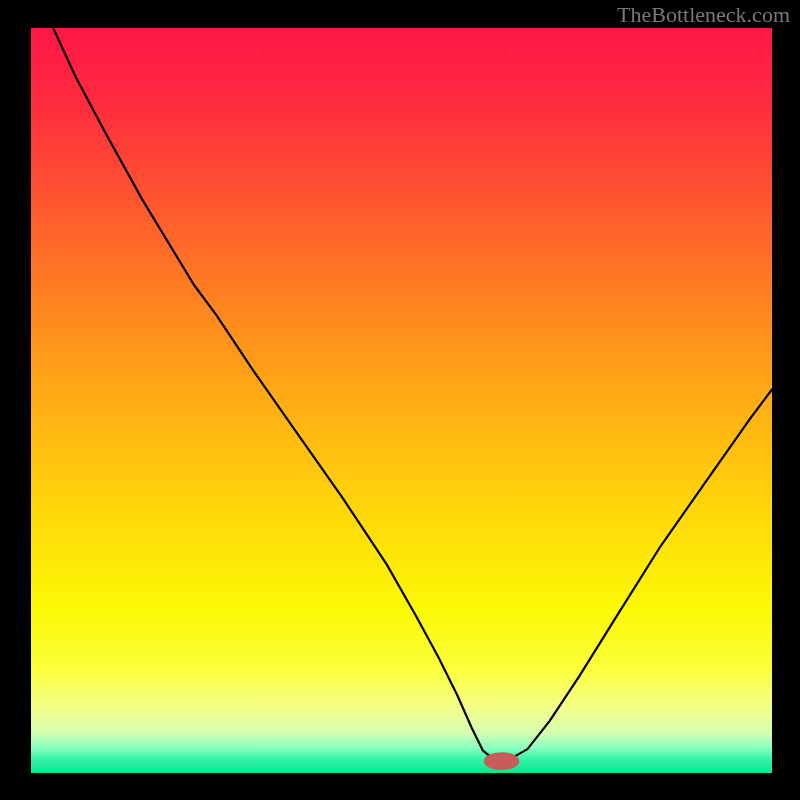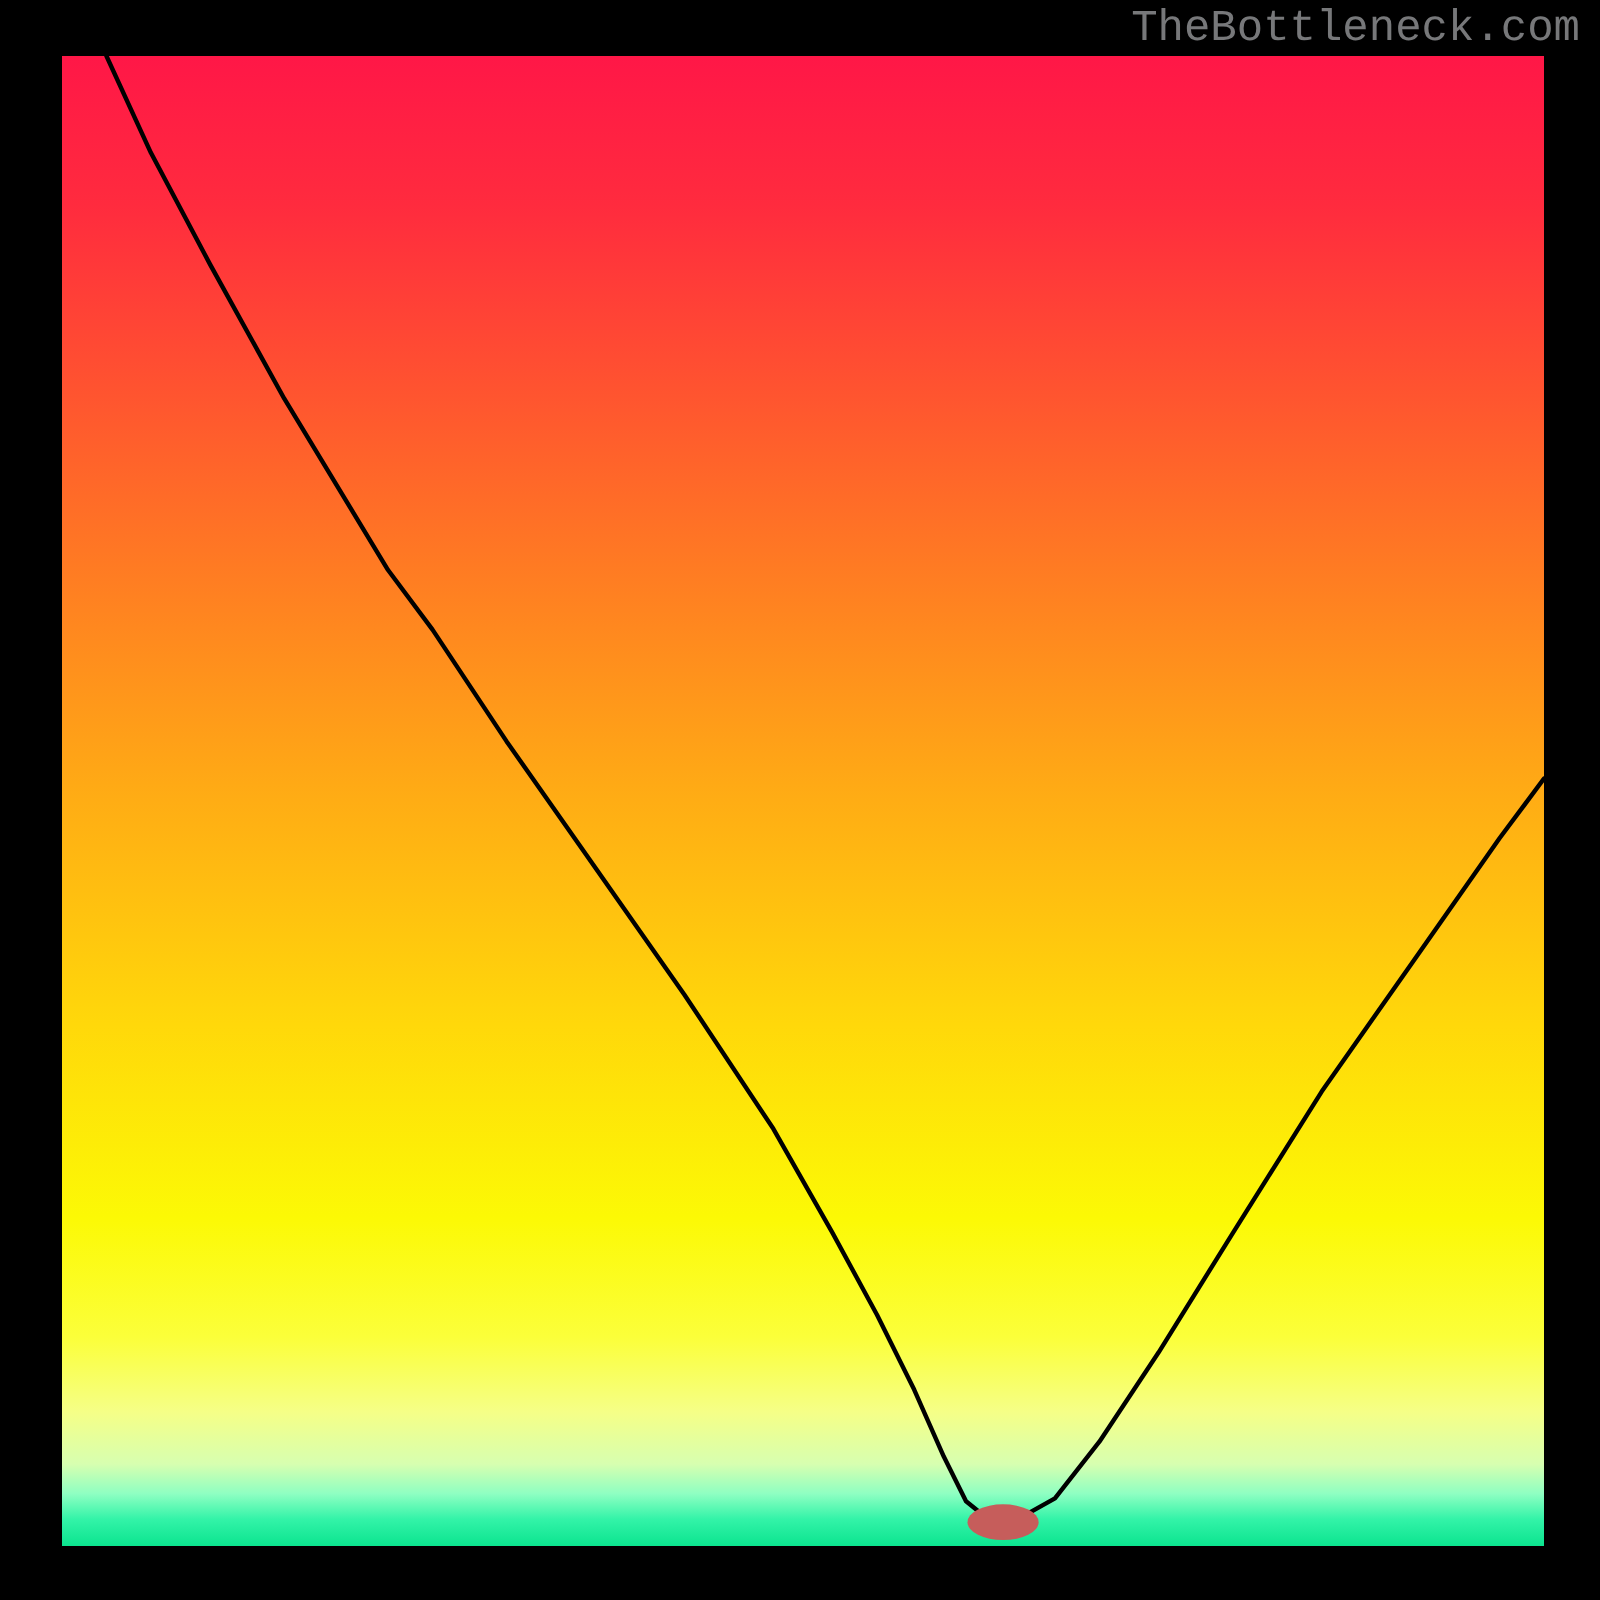--- a/index.html
+++ b/index.html
@@ -13,21 +13,21 @@
   .frame {
     position: relative;
     width: 800px;
     height: 800px;
     background: #000000;
   }
   .attribution {
     position: absolute;
     top: 2px;
     right: 10px;
-    font-family: Liberation Mono, monospace;
+    font-family: Liberation Serif, serif;
     font-size: 22px;
     color: #77787a;
     font-weight: 500;
     letter-spacing: 0;
   }
   svg.chart {
     position: absolute;
     left: 0;
     top: 0;
   }

